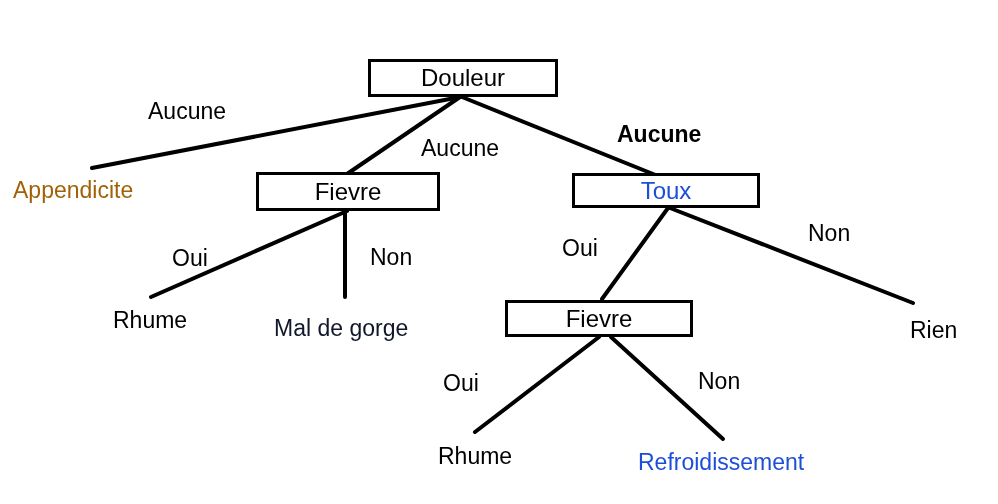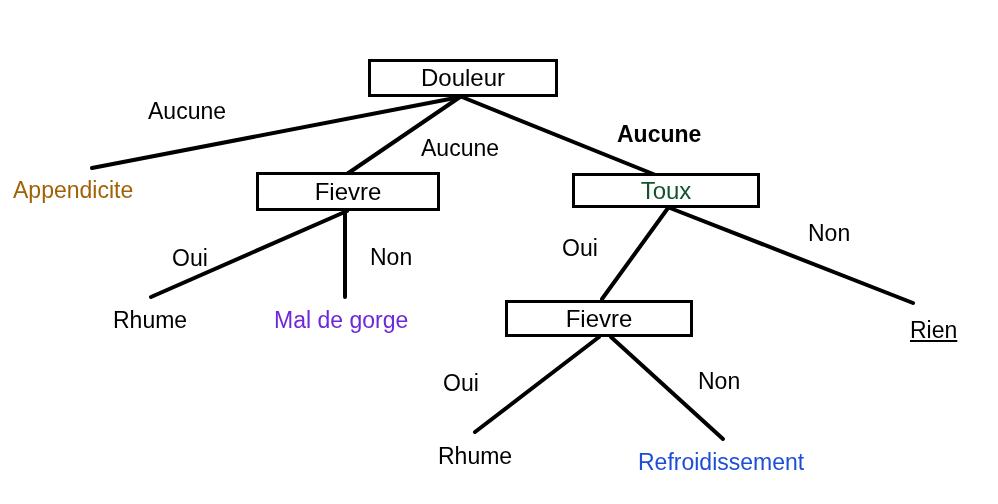--- a/index.html
+++ b/index.html
@@ -60,37 +60,37 @@
       <line x1="599" y1="337" x2="475" y2="432" stroke="#000000" stroke-width="4" stroke-linecap="round"></line>
       <line x1="611" y1="337" x2="723" y2="439" stroke="#000000" stroke-width="4" stroke-linecap="round"></line>
     </svg>
   <div id="nodes-layer">
       <div class="node" style="left: 368px; top: 59px; width: 190px; height: 38px; background: rgb(255, 255, 255); border-color: rgb(0, 0, 0); color: rgb(0, 0, 0);">
         <span>Douleur</span>
       </div>
       <div class="node" style="left: 256px; top: 172px; width: 184px; height: 39px; background: rgb(255, 255, 255); border-color: rgb(0, 0, 0); color: rgb(0, 0, 0);">
         <span>Fievre</span>
       </div>
-      <div class="node" style="left: 572px; top: 173px; width: 188px; height: 35px; background: rgb(255, 255, 255); border-color: rgb(0, 0, 0); color: #14532d; justify-content: center;">
+      <div class="node" style="left: 572px; top: 173px; width: 188px; height: 35px; background: rgb(255, 255, 255); border-color: rgb(0, 0, 0); color: #1d4ed8; justify-content: center;">
         <span>Toux</span>
       </div>
       <div class="node" style="left: 505px; top: 300px; width: 188px; height: 37px; background: rgb(255, 255, 255); border-color: rgb(0, 0, 0); color: rgb(0, 0, 0);">
         <span>Fievre</span>
       </div>
     </div>
   <div id="labels-layer">
       <div class="edge-label" style="left: 148px; top: 99px; color: rgb(0, 0, 0);">Aucune</div>
       <div class="edge-label" style="left: 421px; top: 136px; color: rgb(0, 0, 0);">Aucune</div>
       <div class="edge-label" style="left: 617px; top: 122px; color: rgb(0, 0, 0); font-weight: bold;">Aucune</div>
       <div class="edge-label" style="left: 172px; top: 246px; color: rgb(0, 0, 0);">Oui</div>
       <div class="edge-label" style="left: 370px; top: 245px; color: rgb(0, 0, 0);">Non</div>
       <div class="edge-label" style="left: 562px; top: 236px; color: rgb(0, 0, 0);">Oui</div>
       <div class="edge-label" style="left: 808px; top: 221px; color: rgb(0, 0, 0);">Non</div>
       <div class="edge-label" style="left: 443px; top: 371px; color: rgb(0, 0, 0);">Oui</div>
       <div class="edge-label" style="left: 698px; top: 369px; color: rgb(0, 0, 0);">Non</div>
       <div class="leaf-label" style="left: 13px; top: 178px; color: #a16207;">Appendicite</div>
       <div class="leaf-label" style="left: 113px; top: 308px; color: rgb(0, 0, 0);">Rhume</div>
-      <div class="leaf-label" style="left: 274px; top: 308px; color: #6d28d9;">Mal de gorge</div>
-      <div class="leaf-label" style="left: 910px; top: 318px; color: rgb(0, 0, 0); text-decoration: underline;">Rien</div>
+      <div class="leaf-label" style="left: 274px; top: 316px; color: #0f172a;">Mal de gorge</div>
+      <div class="leaf-label" style="left: 910px; top: 318px; color: rgb(0, 0, 0);">Rien</div>
       <div class="leaf-label" style="left: 438px; top: 444px; color: rgb(0, 0, 0);">Rhume</div>
       <div class="leaf-label" style="left: 638px; top: 450px; color: #1d4ed8;">Refroidissement</div>
     </div>
 </div>
 
 </body></html>

